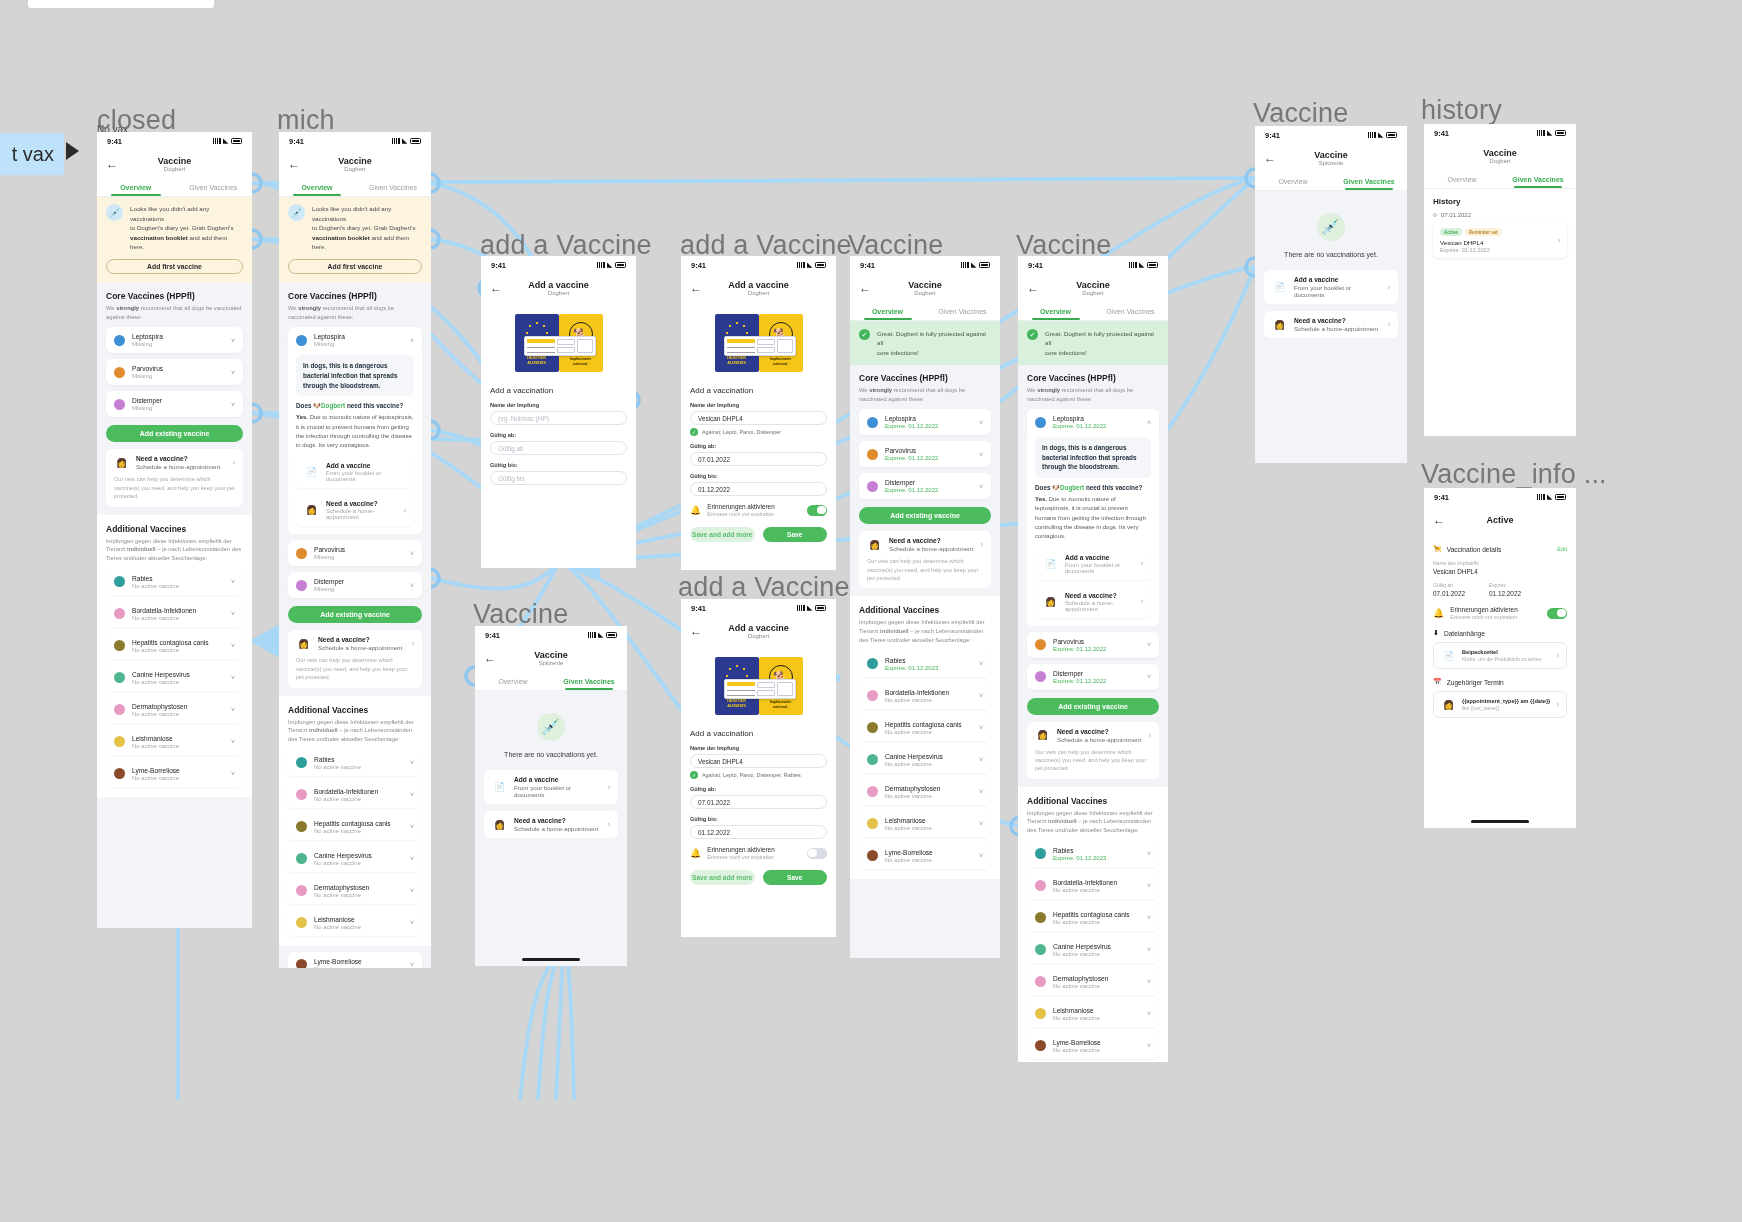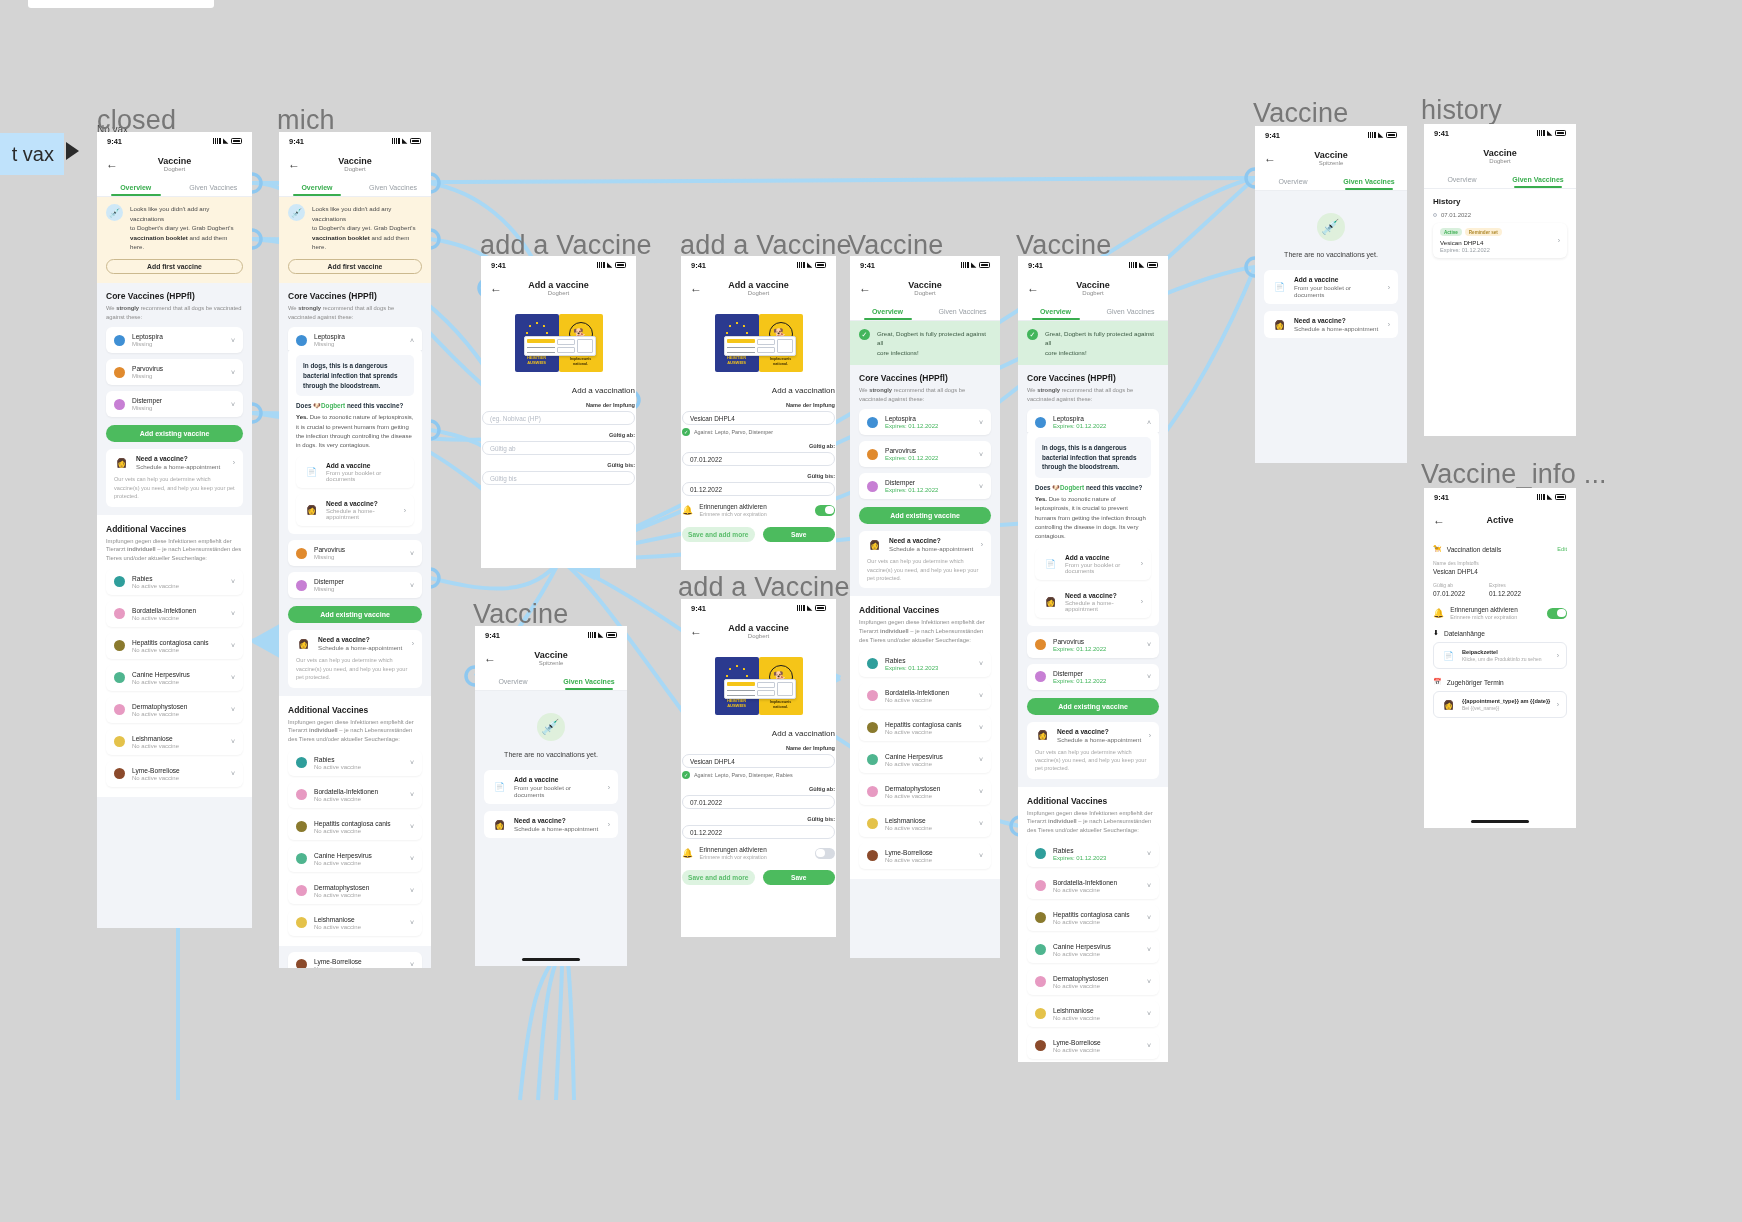--- a/index.html
+++ b/index.html
@@ -114,21 +114,21 @@
   .pp .lbl-b { position:absolute; left:5px; bottom:6px; width:34px; text-align:center; font-size:4px; font-weight:700; color:#f5c518; line-height:1.2;}
   .pp .lbl-y { position:absolute; left:48px; bottom:6px; width:36px; text-align:center; font-size:3.6px; font-weight:700; color:#3b2c00; line-height:1.2;}
   .pp .overlay { position:absolute; left:9px; top:22px; width:72px; height:20px; background:#fff; border:1px solid #d8dce4; border-radius:2px; display:flex; gap:2px; padding:2px; box-shadow:0 1px 3px rgba(0,0,0,.18);}
   .pp .ov-l { width:30px; }
   .pp .ov-l .bar { height:4px; background:#f5c518; border-radius:1px; }
   .pp .ov-l .ln { height:1px; background:#9aa0a6; margin-top:4px; }
   .pp .ov-m { width:20px; display:flex; flex-direction:column; gap:2px; }
   .pp .ov-m .cell { flex:1; border:0.6px solid #c6ccd6; border-radius:1px; }
   .pp .ov-r { width:16px; border:0.6px solid #c6ccd6; border-radius:1px; }
 
-  .form { background:#fff; padding:4px 1px 10px;text-align:right; }
+  .form { background:#fff; padding:4px 9px 10px; }
   .form h4 { font-size:8px; color:#2b2b2b; font-weight:400; margin:4px 0 7px; }
   .form .flabel { font-size:5.6px; font-weight:700; color:#3a3a3a; margin-bottom:3px; }
   .finput { height:14px; border:1px solid #dfe3ea; border-radius:8px; display:flex; align-items:center; padding:0 7px; font-size:6.4px; color:#2b2b2b; margin-bottom:7px; }
   .finput.ph { color:#b6bcc6; }
   .hint { display:flex; align-items:center; gap:4px; font-size:5.4px; color:#6d6d6d; margin:-4px 0 7px; }
   .hint .ck { width:8px;height:8px;border-radius:50%;background:#43b55c;color:#fff;font-size:5px;display:flex;align-items:center;justify-content:center;}
   .toggle-row { display:flex; align-items:center; gap:6px; margin-top:3px; }
   .toggle-row .bell { font-size:9px; color:#4cbb5e; }
   .toggle-row .tt1 { font-size:6.4px; color:#2b2b2b; }
   .toggle-row .tt2 { font-size:5.4px; color:#a8a8a8; margin-top:1px;}

